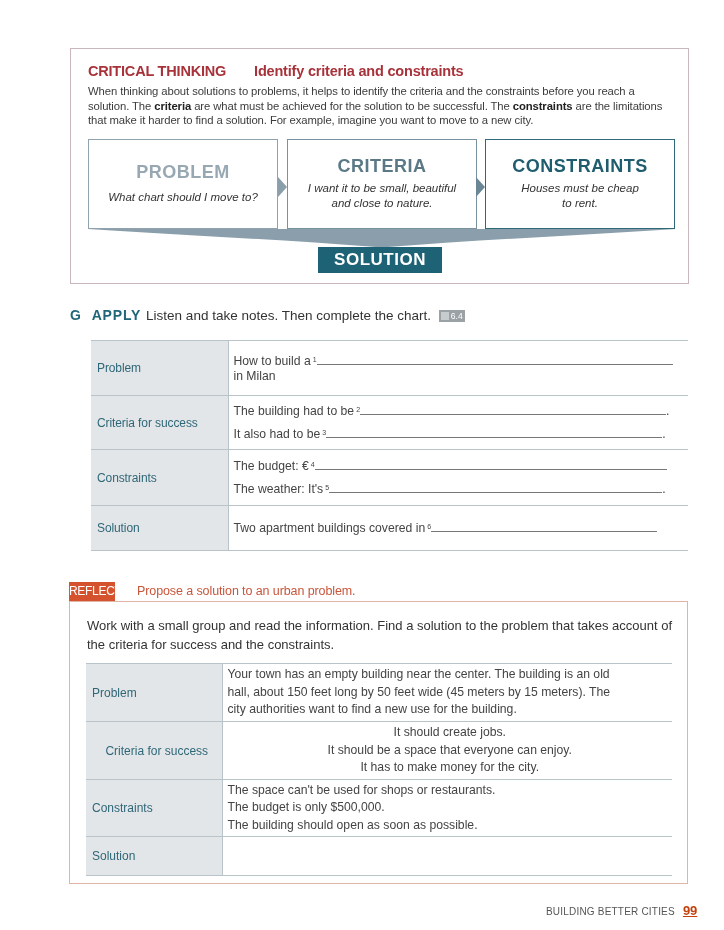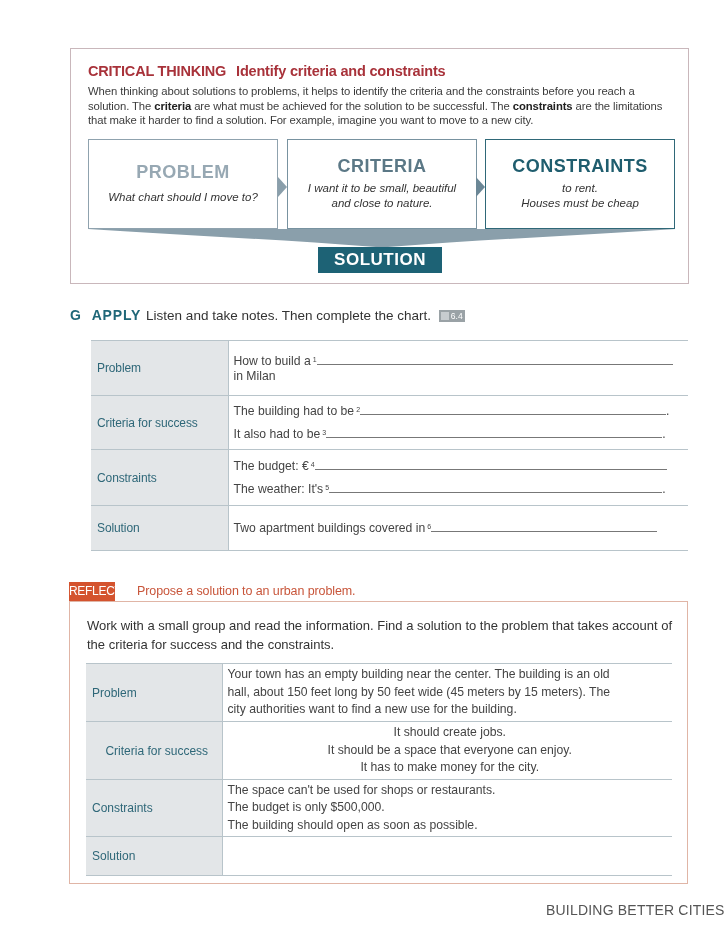--- a/index.html
+++ b/index.html
@@ -5,21 +5,21 @@
   * { box-sizing: border-box; margin: 0; padding: 0; }
   html, body { width: 724px; height: 930px; background: #ffffff; overflow: hidden; }
   body { position: relative; font-family: "Liberation Sans", sans-serif; color: #3a3a3a; }
 
   
   .ct-box {
     position: absolute; left: 70px; top: 48px; width: 619px; height: 236px;
     border: 1px solid #c9b7bb; background: #fff;
   }
   .ct-head { position: absolute; left: 17px; top: 14px; font-size: 14.5px; font-weight: bold; color: #a8323a; letter-spacing: -0.2px; white-space: nowrap; }
-  .ct-head .ct-sub { margin-left: 10px; }
+  .ct-head .ct-sub { margin-left: 28px; }
   .ct-body { position: absolute; left: 17px; top: 35px; width: 590px; font-size: 11.3px; line-height: 14.5px; color: #3c3c3c; letter-spacing: -0.1px; }
   .ct-body b { color: #222; }
 
   .flow-box {
     position: absolute; top: 90px; height: 90px; background: #fff;
     border: 1.5px solid #8fa2ae; text-align: center;
   }
   .flow-box .fb-title { font-weight: bold; font-size: 18px; letter-spacing: 0.5px; margin-top: 16px; }
   .flow-box .fb-text { font-style: italic; font-size: 11.5px; line-height: 15px; color: #333; margin-top: 4px; }
   .fb-problem { left: 17px; width: 190px; }
@@ -94,21 +94,21 @@
     padding-left: 6px; border-right: 1.5px solid #b8c4ca;
   }
   .reflect-table td.val { padding-left: 5px; font-size: 12.2px; line-height: 17.5px; color: #444; }
   .r-problem td { height: 58px; }
   .r-criteria td { height: 58px; text-align: center; }
   .r-constraints td { height: 57px; }
   .r-solution td { height: 39px; }
 
   
   .footer { position: absolute; left: 546px; top: 901px; white-space: nowrap; }
-  .footer-text { font-size: 14px; color: #555; letter-spacing: 0.2px; }
+  .footer-text { font-size: 10px; color: #555; letter-spacing: 0.2px; }
   .footer-page { font-size: 13px; font-weight: bold; color: #c2410c; margin-left: 8px; text-decoration: underline; }
 </style>
 </head>
 <body>
 
 <section class="ct-box">
   <div class="ct-head">
     <span>CRITICAL THINKING</span><span class="ct-sub">Identify criteria and constraints</span>
   </div>
   <p class="ct-body"><span>When thinking about solutions to problems, it helps to identify the criteria and the constraints before you reach a solution. The </span><b>criteria</b><span> are what must be achieved for the solution to be successful. The </span><b>constraints</b><span> are the limitations that make it harder to find a solution. For example, imagine you want to move to a new city.</span></p>
@@ -122,22 +122,22 @@
     <div class="fb-title">CRITERIA</div>
     <div class="fb-text">
       <div>I want it to be small, beautiful</div>
       <div>and close to nature.</div>
     </div>
   </div>
   <div class="flow-arrow arrow-2"></div>
   <div class="flow-box fb-constraints">
     <div class="fb-title">CONSTRAINTS</div>
     <div class="fb-text">
+      <div>Houses must be cheap</div>
       <div>to rent.</div>
-      <div>Houses must be cheap</div>
     </div>
   </div>
 
   <svg class="funnel" width="588" height="20" viewBox="0 0 588 20">
     <path d="M0,0 L588,0 C500,6 400,10 300,18 L288,18 C188,10 88,6 0,0 Z" fill="#8a9fab"></path>
   </svg>
   <div class="solution-label">SOLUTION</div>
 </section>
 
 <div class="apply-head">

